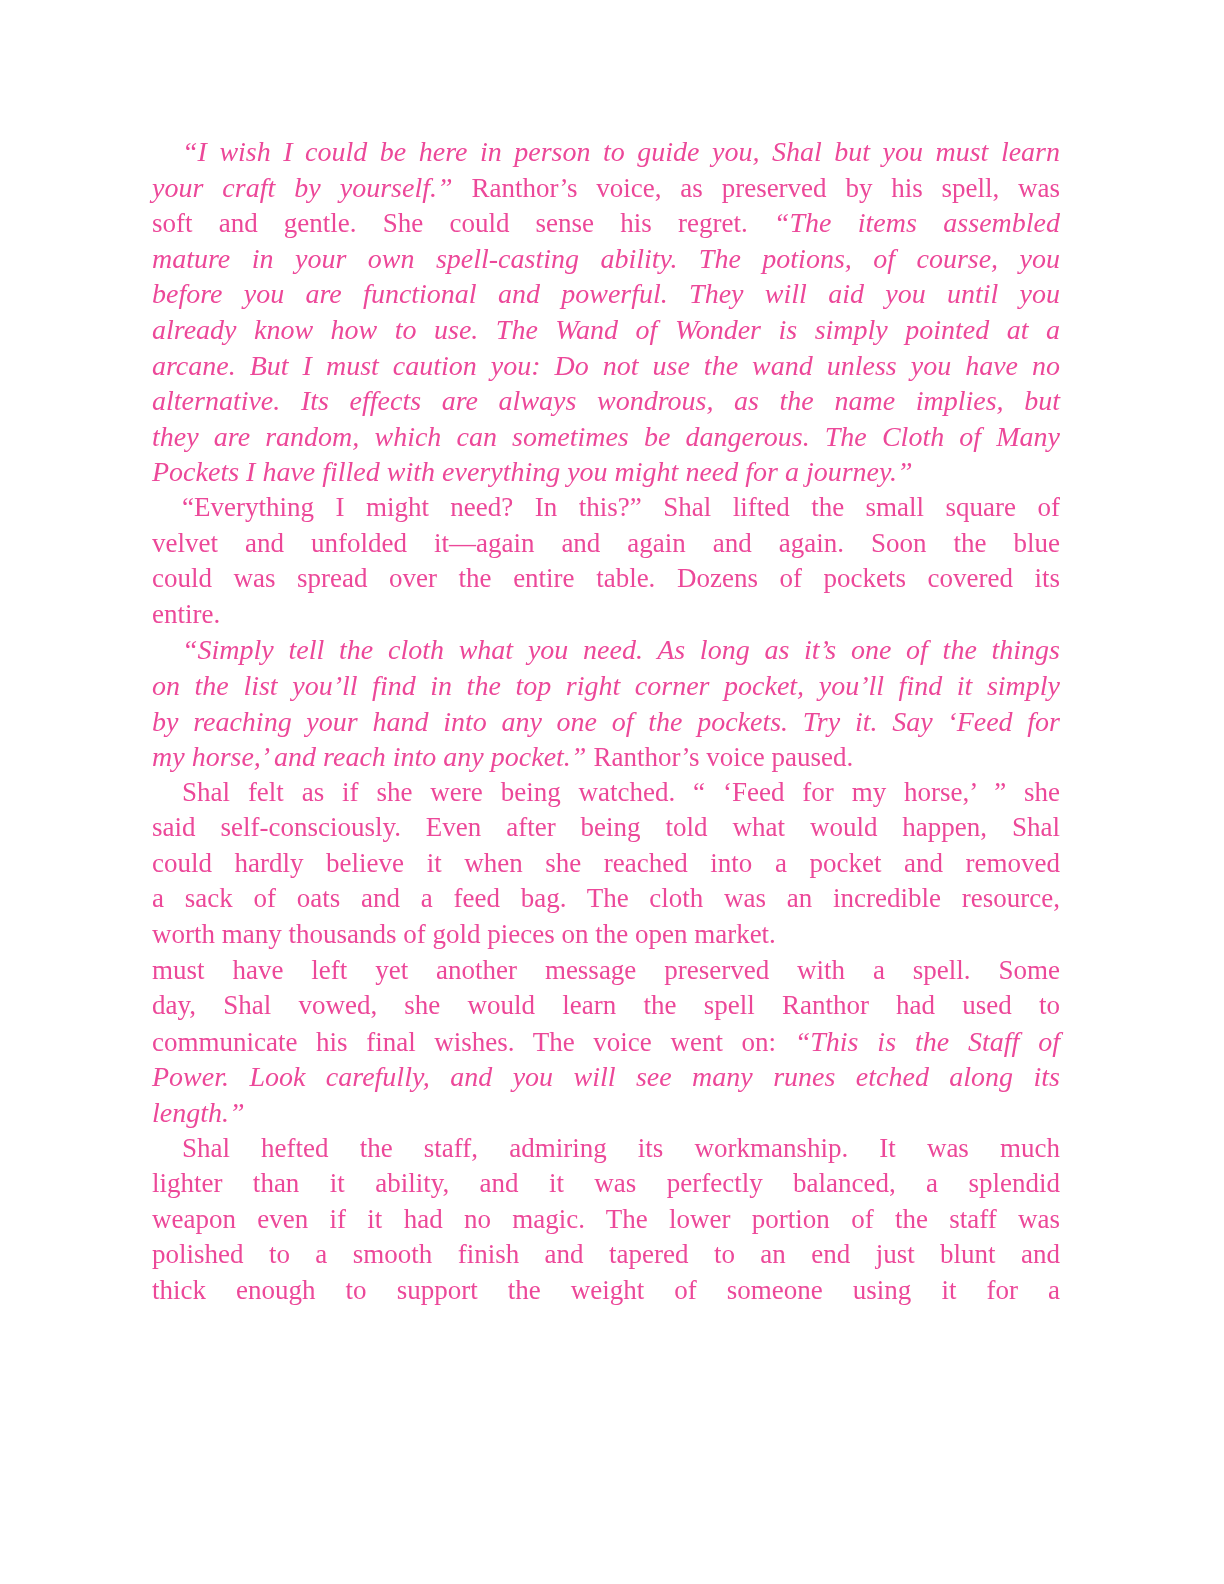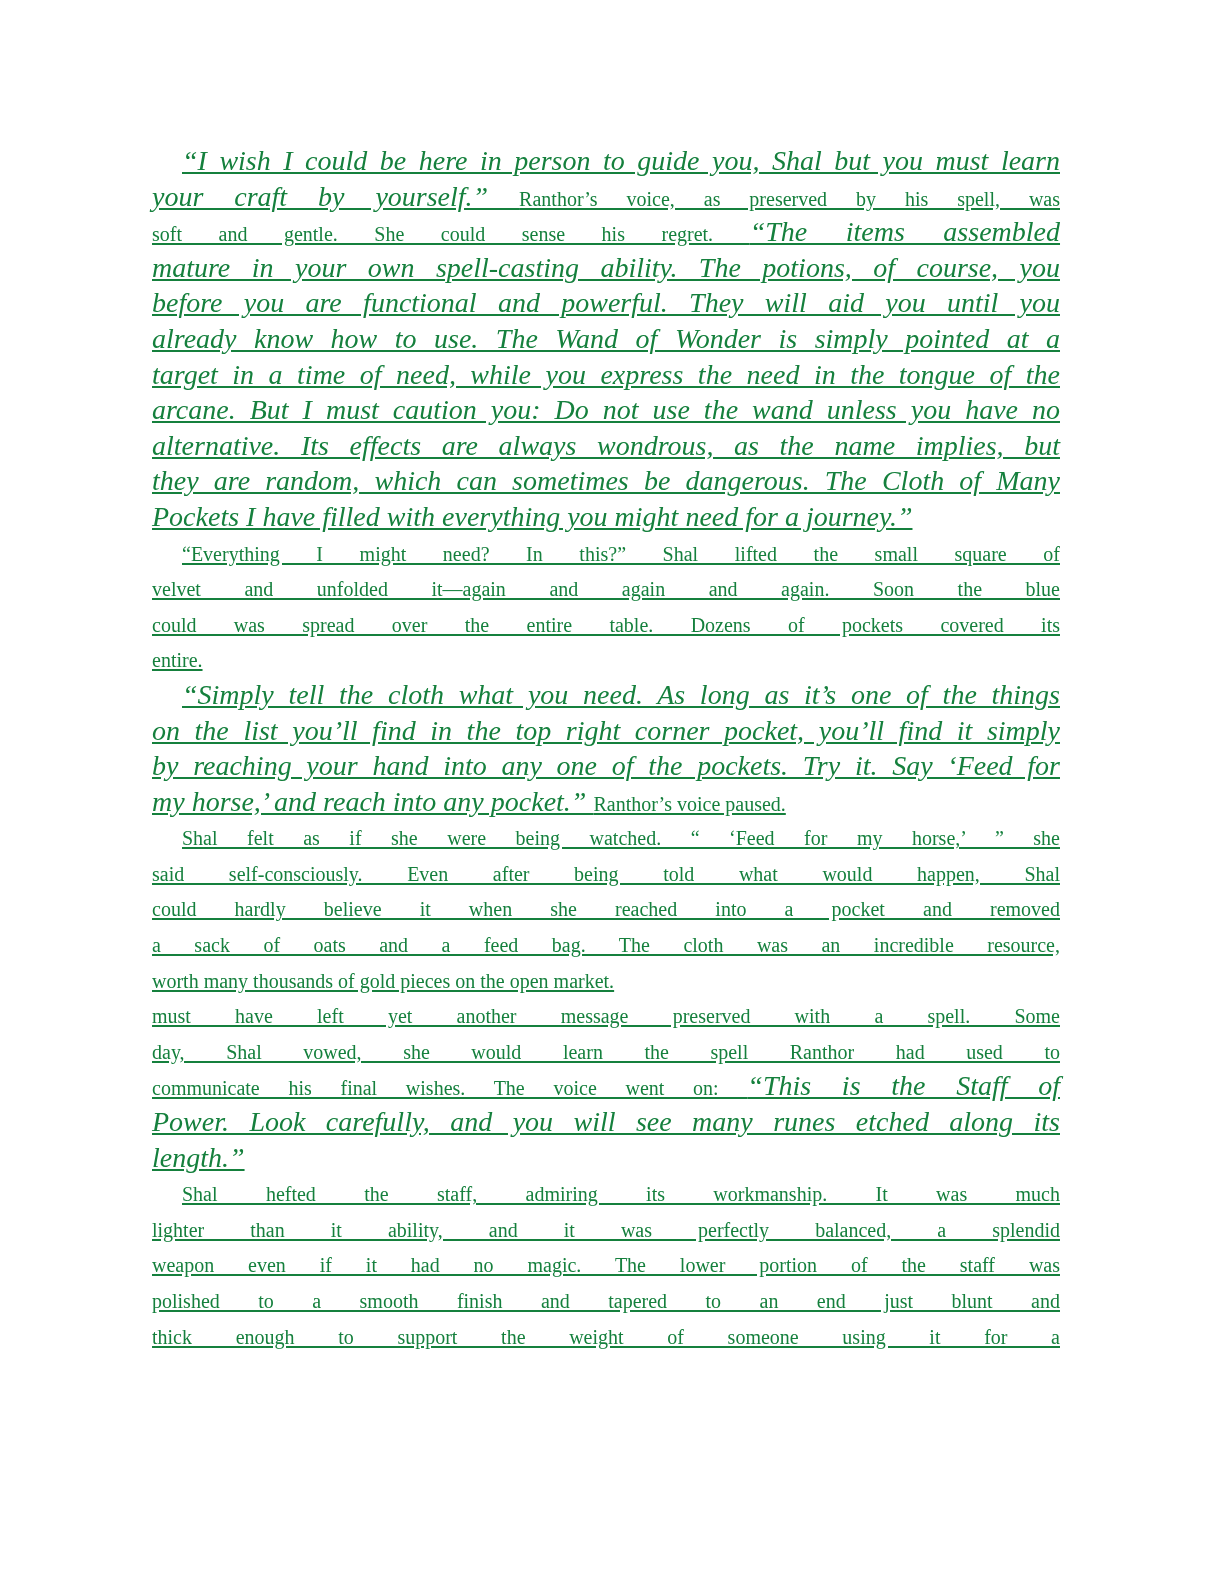--- a/index.html
+++ b/index.html
@@ -1,45 +1,43 @@
 <!DOCTYPE html>
 <html><head>
   <meta charset="utf-8">
   <style>
     html, body { margin: 0; padding: 0; background: #ffffff; }
     body { width: 1224px; height: 1584px; position: relative; overflow: hidden; }
     .page {
-      position: absolute; left: 152px; top: 143px; width: 908px;
+      position: absolute; left: 152px; top: 134px; width: 908px;
       font-family: "DejaVu Serif", "Liberation Serif", serif;
-      color: #15803d;
-      text-decoration: underline;
+      color: #ec4899;
     }
     .line {
       display: block; height: 35.6px; line-height: 35.6px;
       font-size: 25px; white-space: nowrap;
       text-align: justify; text-align-last: justify;
       letter-spacing: -0.2px;
     }
     .line.last { text-align-last: left; }
     .line.indent { padding-left: 30px; }
     .it { font-style: italic; font-family: "Liberation Serif", "DejaVu Serif", serif; font-size: 28px; letter-spacing: 0; }
-    .rm { font-style: normal; font-family: "Liberation Serif", "DejaVu Serif", serif; font-size: 20px; letter-spacing: 0; }
+    .rm { font-style: normal; font-family: "Liberation Serif", "DejaVu Serif", serif; font-size: 27px; letter-spacing: 0; }
   </style>
 </head>
 <body>
 
 <div class="page" id="page">
     <div>
       <span class="line indent"><span class="it">“I wish I could be here in person to guide you, Shal but you must learn</span></span>
       <span class="line"><span class="it">your craft by yourself.” </span><span class="rm">Ranthor’s voice, as preserved by his spell, was</span></span>
       <span class="line"><span class="rm">soft and gentle. She could sense his regret. </span><span class="it">“The items assembled</span></span>
       <span class="line"><span class="it">mature in your own spell-casting ability. The potions, of course, you</span></span>
       <span class="line"><span class="it">before you are functional and powerful. They will aid you until you</span></span>
       <span class="line"><span class="it">already know how to use. The Wand of Wonder is simply pointed at a</span></span>
-      <span class="line"><span class="it">target in a time of need, while you express the need in the tongue of the</span></span>
       <span class="line"><span class="it">arcane. But I must caution you: Do not use the wand unless you have no</span></span>
       <span class="line"><span class="it">alternative. Its effects are always wondrous, as the name implies, but</span></span>
       <span class="line"><span class="it">they are random, which can sometimes be dangerous. The Cloth of Many</span></span>
       <span class="line last"><span class="it">Pockets I have filled with everything you might need for a journey.”</span></span>
     </div>
     <div>
       <span class="line indent"><span class="rm">“Everything I might need? In this?” Shal lifted the small square of</span></span>
       <span class="line"><span class="rm">velvet and unfolded it—again and again and again. Soon the blue</span></span>
       <span class="line"><span class="rm">could was spread over the entire table. Dozens of pockets covered its</span></span>
       <span class="line last"><span class="rm">entire.</span></span>

